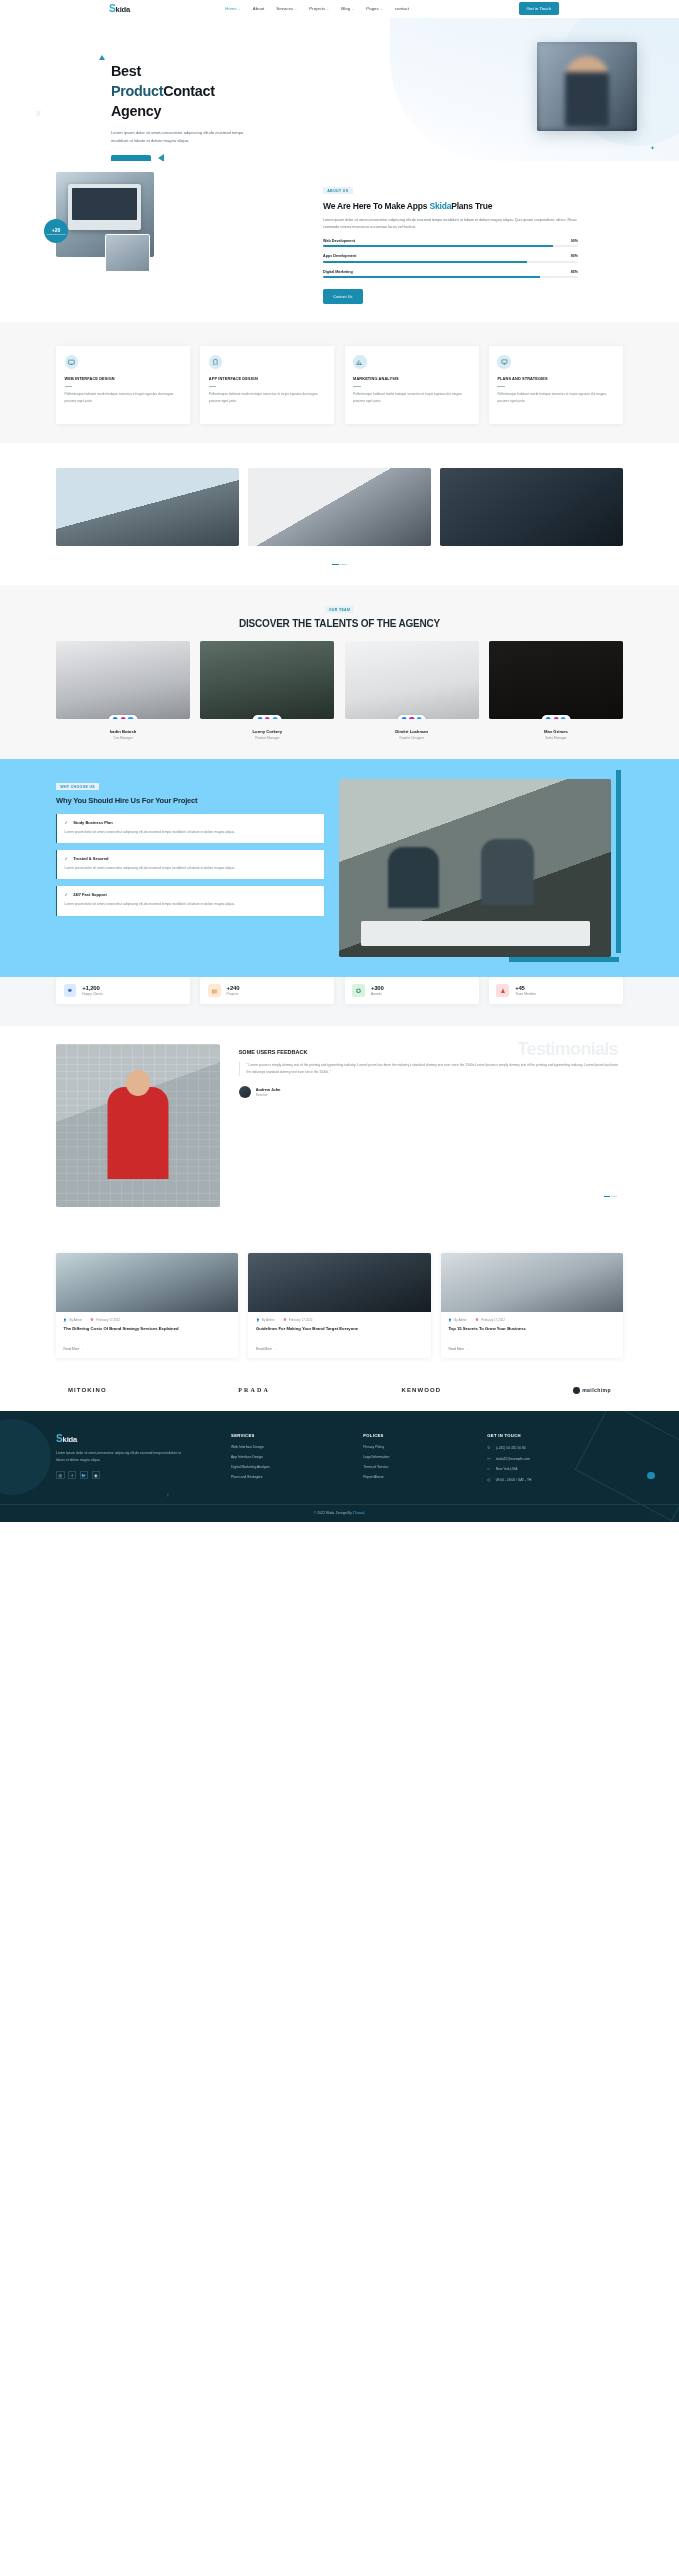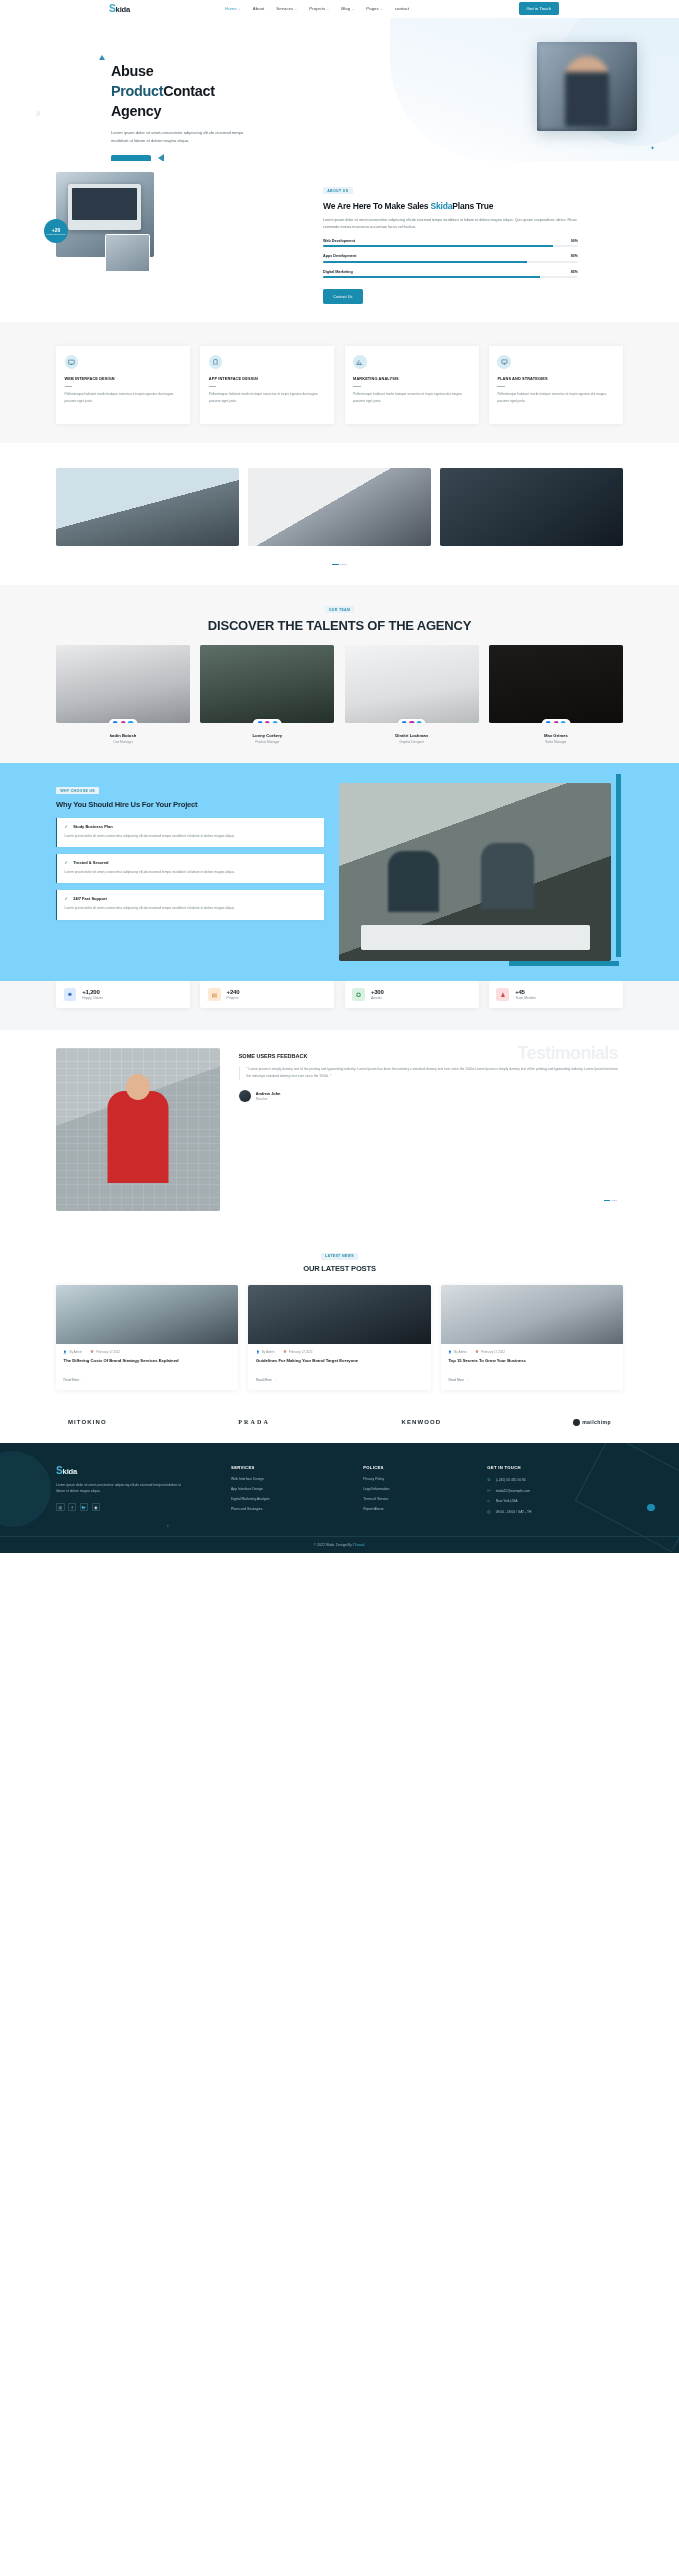--- a/index.html
+++ b/index.html
@@ -174,21 +174,21 @@
   .proj-img { height: 78px; border-radius:1.7px; overflow:hidden; position:relative; }
   .p1 { background: linear-gradient(165deg,#cfe0e8 0 48%, #6b7a82 48%, #3c474f); }
   .p2 { background: linear-gradient(150deg,#eceeef 0 45%, #9aa3ab 45%, #4a535b); }
   .p3 { background: linear-gradient(145deg,#3a4752, #23303a 55%, #121a21); }
   .proj-dots { width:567px; margin: 6.8px auto 0; text-align:center; }
   .proj-dots i { display:inline-block; width:6.8px; height:1.3px; background:#cfd6da; margin:0 0.8px; }
   .proj-dots i.on { background:#1a8cb0; }
 
   
   .team { background:#f7f7f7; padding: 13.6px 0 18.7px; }
-  .team h2 { font-size:13px; font-weight:800; letter-spacing:-0.2px; }
+  .team h2 { font-size:10px; font-weight:800; letter-spacing:-0.2px; }
   .team .kicker { margin-bottom:4.2px; }
   .team-grid { width:567px; margin: 12px auto 0; display:grid; grid-template-columns: repeat(4,1fr); gap:10.2px; }
   .team-card { text-align:center; position:relative; }
   .team-photo { height: 78px; border-radius:1.7px; position:relative; overflow:hidden;}
   .t1{ background: linear-gradient(170deg,#e9eaec,#b9bcc0 60%,#8d9095);}
   .t2{ background: linear-gradient(170deg,#5d6f66,#3c4a44 60%,#243029);}
   .t3{ background: linear-gradient(170deg,#f2f3f4,#dcdedf 60%,#b8bbbd);}
   .t4{ background: linear-gradient(170deg,#1c1b19,#0e0d0c);}
   .team-social {
     position:absolute; left:50%; bottom:-6px; transform:translateX(-50%);
@@ -330,21 +330,21 @@
   <div class="hero">
     <div class="hero-bg-right"></div>
     <div class="hero-circle"></div>
     <div class="hero-tri-up"></div>
     <div class="hero-tri-left"></div>
     <div class="hero-slashes">///</div>
     <div class="hero-dots"></div>
     <div class="hero-star">✦</div>
     <div class="hero-text">
       <h1>
-        <span>Abuse</span><br>
+        <span>Best</span><br>
         <span class="hl">Product</span><span>Contact</span><br>
         <span>Agency</span>
       </h1>
       <p class="hero-p">Lorem ipsum dolor sit amet,consectetur adipiscing elit,do eiusmod tempo incididunt ut labore et dolore magna aliqua.</p>
       <button class="btn-learn">Learn More</button>
     </div>
     <div class="hero-img">
       <div class="blur-bg"></div>
         <div class="blur-person"></div>
     </div>
@@ -356,21 +356,21 @@
           <div class="laptop"></div>
         </div>
       <div class="about-img-sub"></div>
       <div class="about-badge">
         <div class="n">+20</div>
         <div class="t">Years of Experience</div>
       </div>
     </div>
     <div class="about-right">
       <div class="kicker">ABOUT US</div>
-      <h2 class="sec-h2"><span>We Are Here To Make Sales </span><span class="hl">Skida</span><span>Plans True</span></h2>
+      <h2 class="sec-h2"><span>We Are Here To Make Apps </span><span class="hl">Skida</span><span>Plans True</span></h2>
       <p class="about-p">Lorem ipsum dolor sit amet,consectetur adipiscing elit,do eiusmod tempo incididunt ut labore et dolore magna aliqua. Quis ipsum suspendisse ultrice. Risus commodo viverra maecenas accumsan lacus vel facilisis.</p>
 
       <div class="skill">
         <div class="skill-top">
             <span class="skill-name">Web Development</span>
             <span class="skill-val">90%</span>
           </div>
         <div class="skill-bar">
             <i style="width:90%"></i>
           </div>
@@ -599,24 +599,20 @@
             <div class="testi-name">Andrew John</div>
             <div class="testi-role">Reacher</div>
           </div>
         </div>
         <div class="testi-dots"><i class="on"></i><i></i></div>
       </div>
     </div>
   </div>
 
   <div class="blog">
-    <div class="center">
-      <div class="kicker">LATEST NEWS</div>
-      <h2>OUR LATEST POSTS</h2>
-    </div>
     <div class="blog-grid">
       <div class="blog-card">
         <div class="blog-img b1"></div>
         <div class="blog-meta">
             <span>
               <span>👤</span>
               <span>By Admin</span>
             </span>
             <span>
               <span>📅</span>

